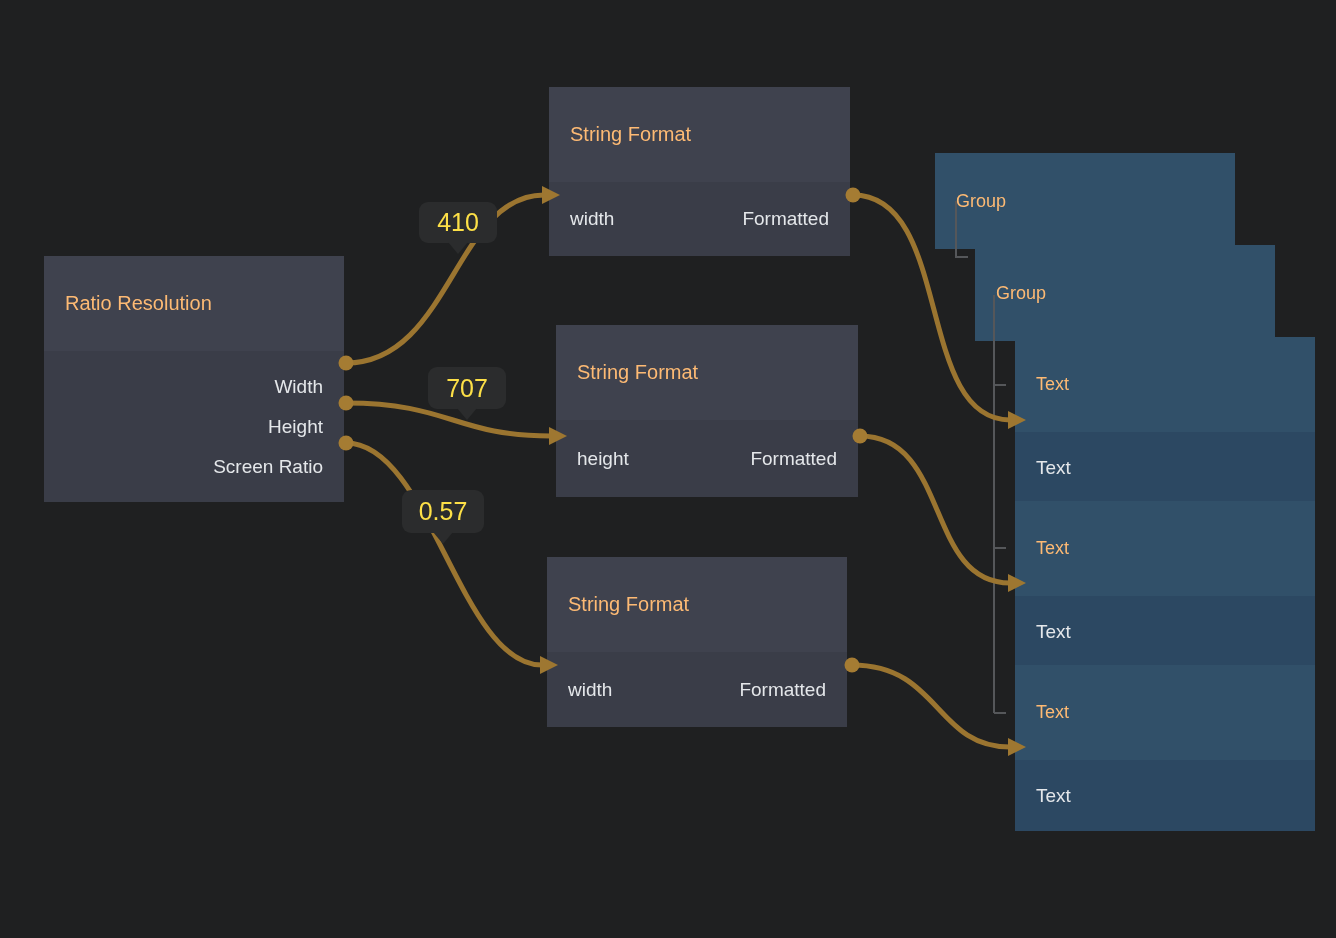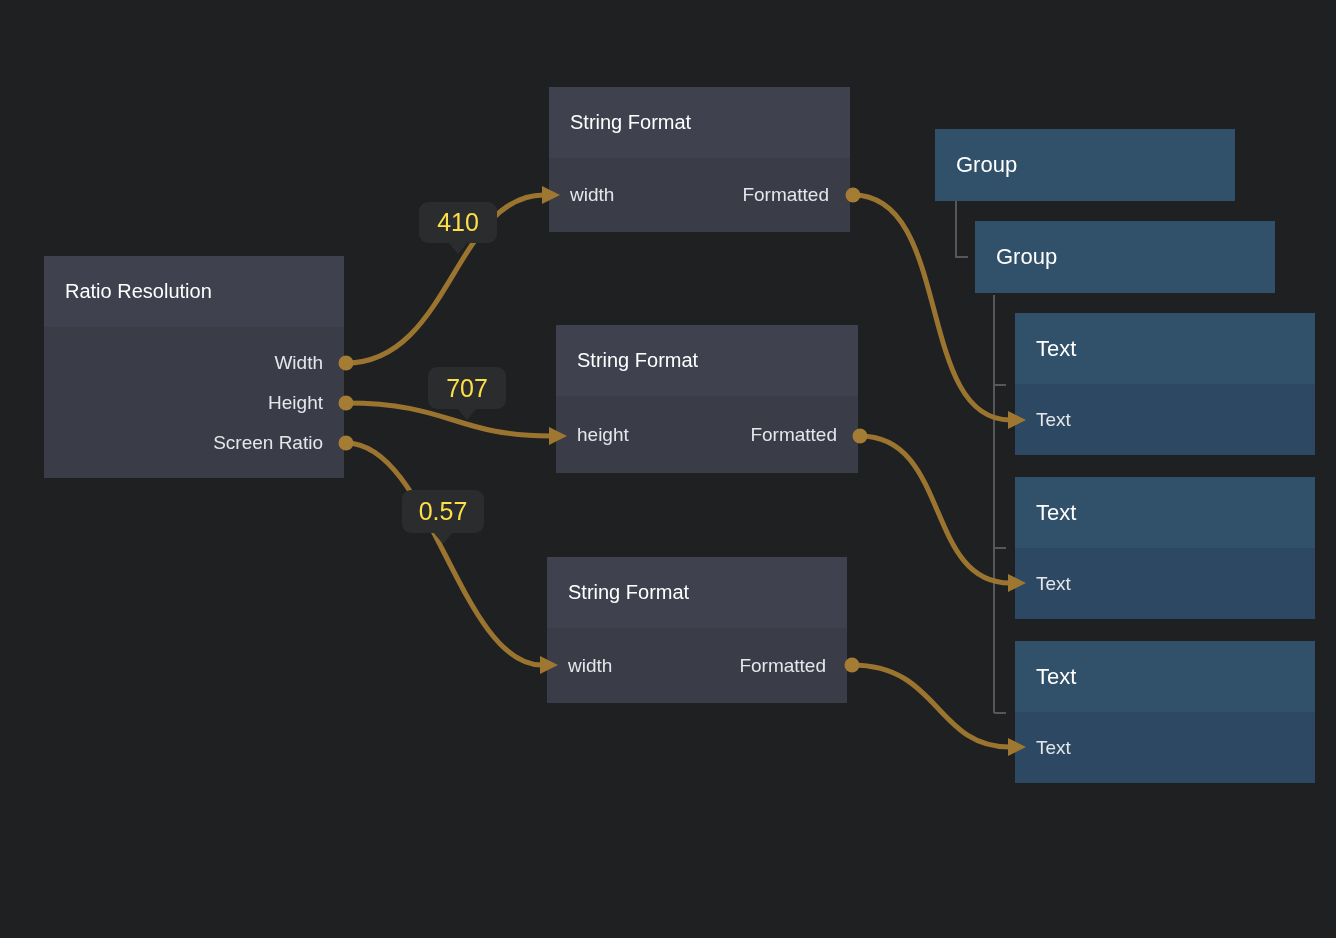--- a/index.html
+++ b/index.html
@@ -1,29 +1,29 @@
 <!DOCTYPE html>
 <html><head>
 <meta charset="utf-8">
 <style>
   html,body{margin:0;padding:0;background:#1f2021;}
   .canvas{position:relative;width:1336px;height:938px;background:#1f2021;overflow:hidden;
           font-family:"Liberation Sans",sans-serif;}
 
   
   .node{position:absolute;z-index:1;}
-  .node-header{height:71px;display:flex;align-items:center;padding:0 21px;
-               font-size:20px;color:#ffffff;}
+  .node-header{height:71px;display:flex;align-items:center;padding:12px 21px;
+               font-size:20px;color:#fdba74;}
   .io-row{display:flex;align-items:center;justify-content:space-between;
           padding:0 21px;height:calc(100% - 71px);font-size:19px;color:#e4e7ea;}
 
   .gray .node-header{background:#3f424e;}
   .gray .io-row,.gray .node-body{background:#3a3d48;}
 
-  .blue .node-header{background:#315069;font-size:22px;}
+  .blue .node-header{background:#315069;font-size:18px;margin-top:24px;}
   .blue .io-row{background:#2c4862;}
   .group-node .node-header{height:100%;}
 
   
   .sr-body{height:calc(100% - 71px);background:#3a3d48;box-sizing:border-box;
            padding:16px 21px 0 0;display:flex;flex-direction:column;align-items:flex-end;}
   .sr-row{height:40px;display:flex;align-items:center;font-size:19px;color:#e4e7ea;}
 
   #n-sr {left:44px;  top:256px; width:300px; height:222px;}
   #n-sf1{left:549px; top:87px;  width:301px; height:145px;}

